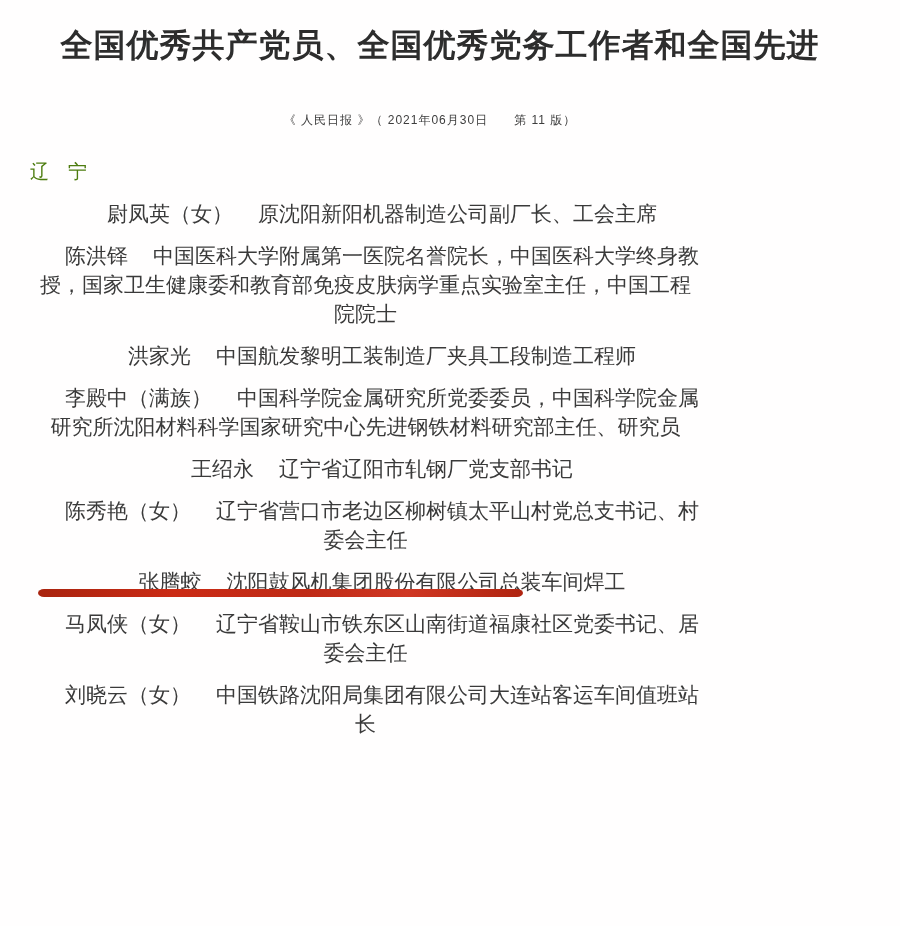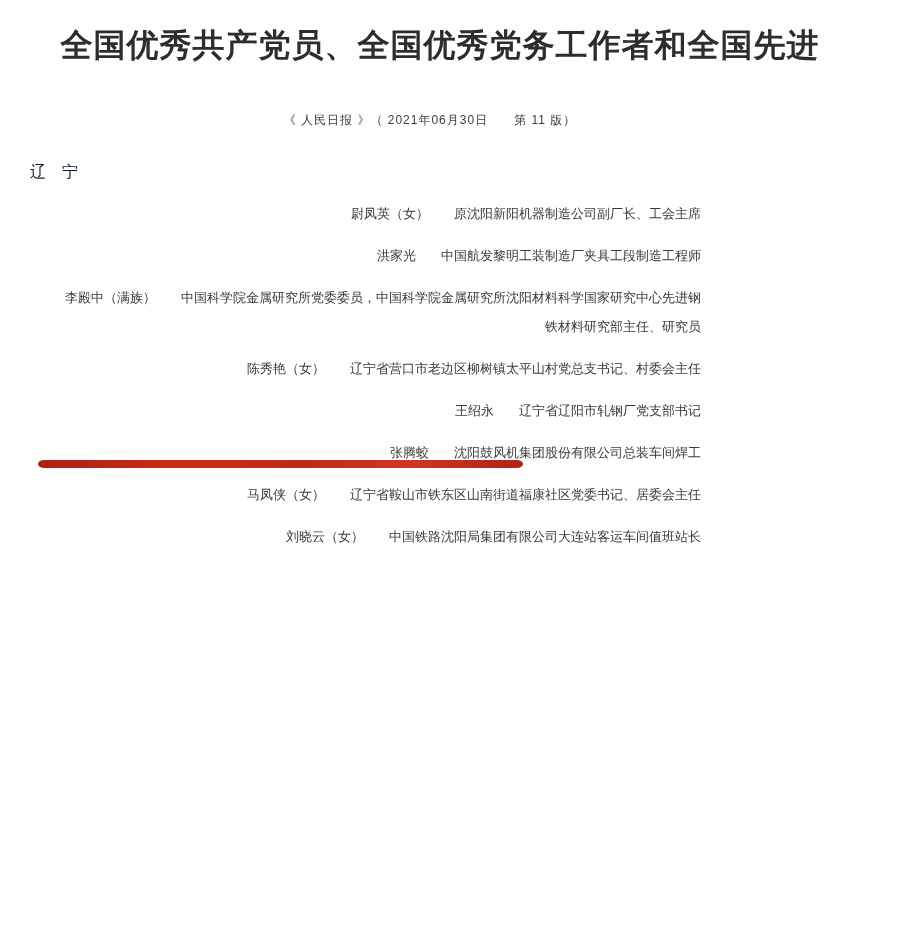--- a/index.html
+++ b/index.html
@@ -36,33 +36,33 @@
     margin: 0 0 22px 0;
     font-size: 12px;
     line-height: 29px;
     letter-spacing: 1px;
     text-align: center;
     color: #3d3d3d;
   }
   .section {
     width: 671px;
     margin: 0 0 13px 0;
-    font-size: 16px;
+    font-size: 19px;
     line-height: 29px;
-    color: #0f172a;
+    color: #4d7c0f;
   }
   .entries { width: 671px; }
   .entry {
     position: relative;
     width: 671px;
     margin: 0 0 13px 0;
-    font-size: 13px;
+    font-size: 21px;
     line-height: 29px;
     text-indent: 33px;
-    text-align: right;
+    text-align: center;
     color: #3a3a3a;
     word-break: break-all;
   }
   .entry .name { margin-right: 25px; }
   .red-underline {
     position: absolute;
     left: 8px;
     top: 22px;
     width: 485px;
     height: 8px;
@@ -77,31 +77,32 @@
 <div class="page">
   <h1 class="title"><span>全国优秀共产党员、全国优秀党务工作者和全国先进</span><br></h1>
 
   <p class="source">《 人民日报 》（ 2021年06月30日　　第 11 版）</p>
 
   <p class="section">辽　宁</p>
 
   <div class="entries" id="entries">
   <p class="entry"><span class="name">尉凤英（女）</span><span class="desc">原沈阳新阳机器制造公司副厂长、工会主席</span></p>
 
+  <p class="entry"><span class="name">陈洪铎</span><span class="desc">中国医科大学附属第一医院名誉院长，中国医科大学终身教授，国家卫生健康委和教育部免疫皮肤病学重点实验室主任，中国工程院院士</span></p>
 
 
   <p class="entry"><span class="name">洪家光</span><span class="desc">中国航发黎明工装制造厂夹具工段制造工程师</span></p>
 
   <p class="entry"><span class="name">李殿中（满族）</span><span class="desc">中国科学院金属研究所党委委员，中国科学院金属研究所沈阳材料科学国家研究中心先进钢铁材料研究部主任、研究员</span></p>
 
 
 
+  <p class="entry"><span class="name">王绍永</span><span class="desc">辽宁省辽阳市轧钢厂党支部书记</span></p>
+
   <p class="entry"><span class="name">陈秀艳（女）</span><span class="desc">辽宁省营口市老边区柳树镇太平山村党总支书记、村委会主任</span></p>
-
-  <p class="entry"><span class="name">王绍永</span><span class="desc">辽宁省辽阳市轧钢厂党支部书记</span></p>
 
   <p class="entry"><span class="name">张腾蛟</span><span class="desc">沈阳鼓风机集团股份有限公司总装车间焊工</span><span class="red-underline"></span></p>
 
   <p class="entry"><span class="name">马凤侠（女）</span><span class="desc">辽宁省鞍山市铁东区山南街道福康社区党委书记、居委会主任</span></p>
 
   <p class="entry"><span class="name">刘晓云（女）</span><span class="desc">中国铁路沈阳局集团有限公司大连站客运车间值班站长</span></p>
 </div>
 </div>
 
 </body></html>

